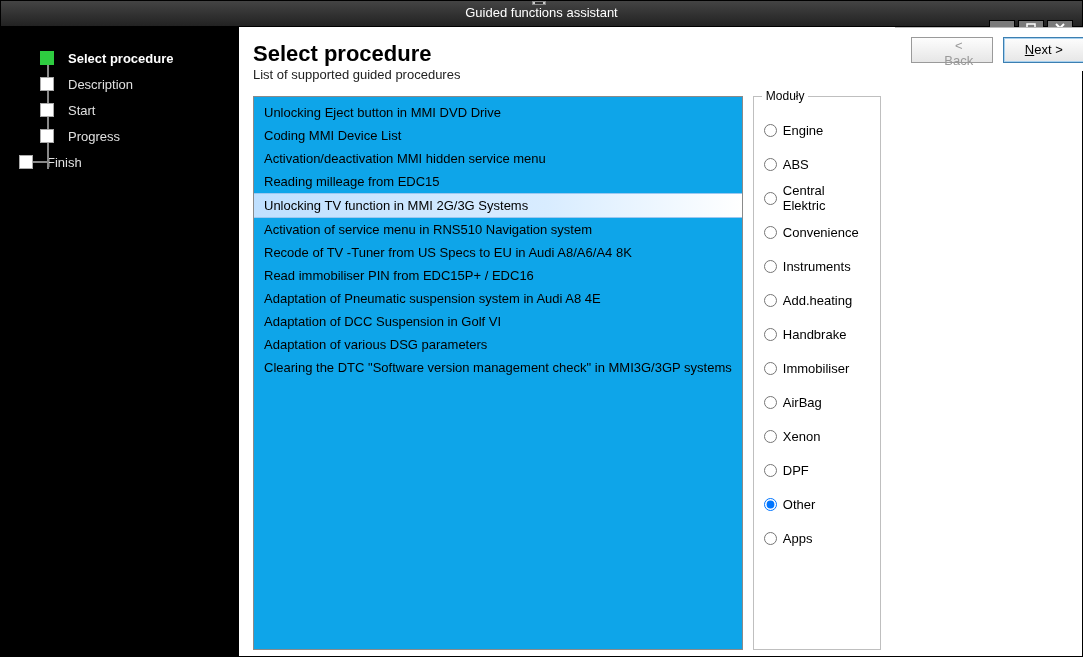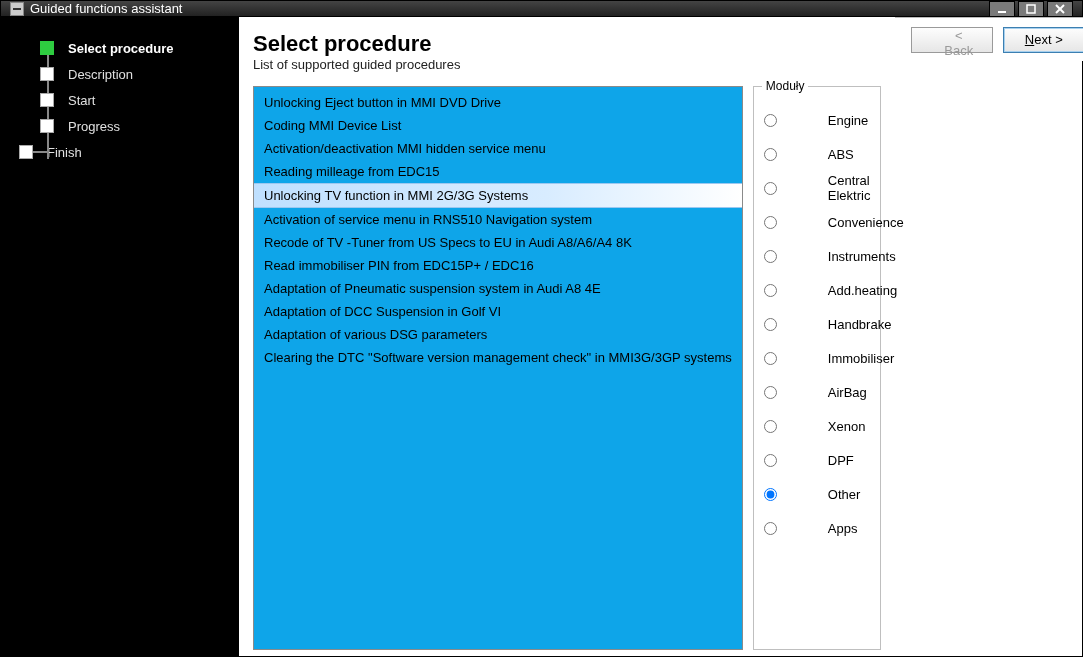--- a/index.html
+++ b/index.html
@@ -13,27 +13,28 @@
   }
   .window {
     position: absolute;
     top: 0; left: 0; right: 0; bottom: 0;
     border: 1px solid #000;
     background: #fff;
     display: flex;
     flex-direction: column;
   }
   .titlebar {
-    height: 16px;
+    height: 26px;
     background: linear-gradient(to bottom, #444, #222);
     color: #fff;
     display: flex;
     align-items: center;
     padding: 0 9px;
     border-bottom: 1px solid #000;
+    flex-direction: column;
   }
   .titlebar-icon {
     width: 14px; height: 14px;
     background: #ccc;
     border: 1px solid #888;
     margin-right: 6px;
     display:flex;align-items:center;justify-content:center;
   }
   .titlebar-icon::before {
     content:"";
@@ -162,21 +163,20 @@
     top:-8px; left:8px;
     background:#fff;
     padding:0 4px;
     font-size:12px;
   }
   .radio-row {
     display:flex;
     align-items:center;
     height:34px;
     cursor:pointer;
-    gap:45px;
   }
   .radio-row input { margin-right:6px; }
   .radio-label { font-size:13px; }
 
   .footer {
     height:44px;
     border-top:1px solid #bbb;
     display:flex;
     align-items:center;
     justify-content:flex-end;

